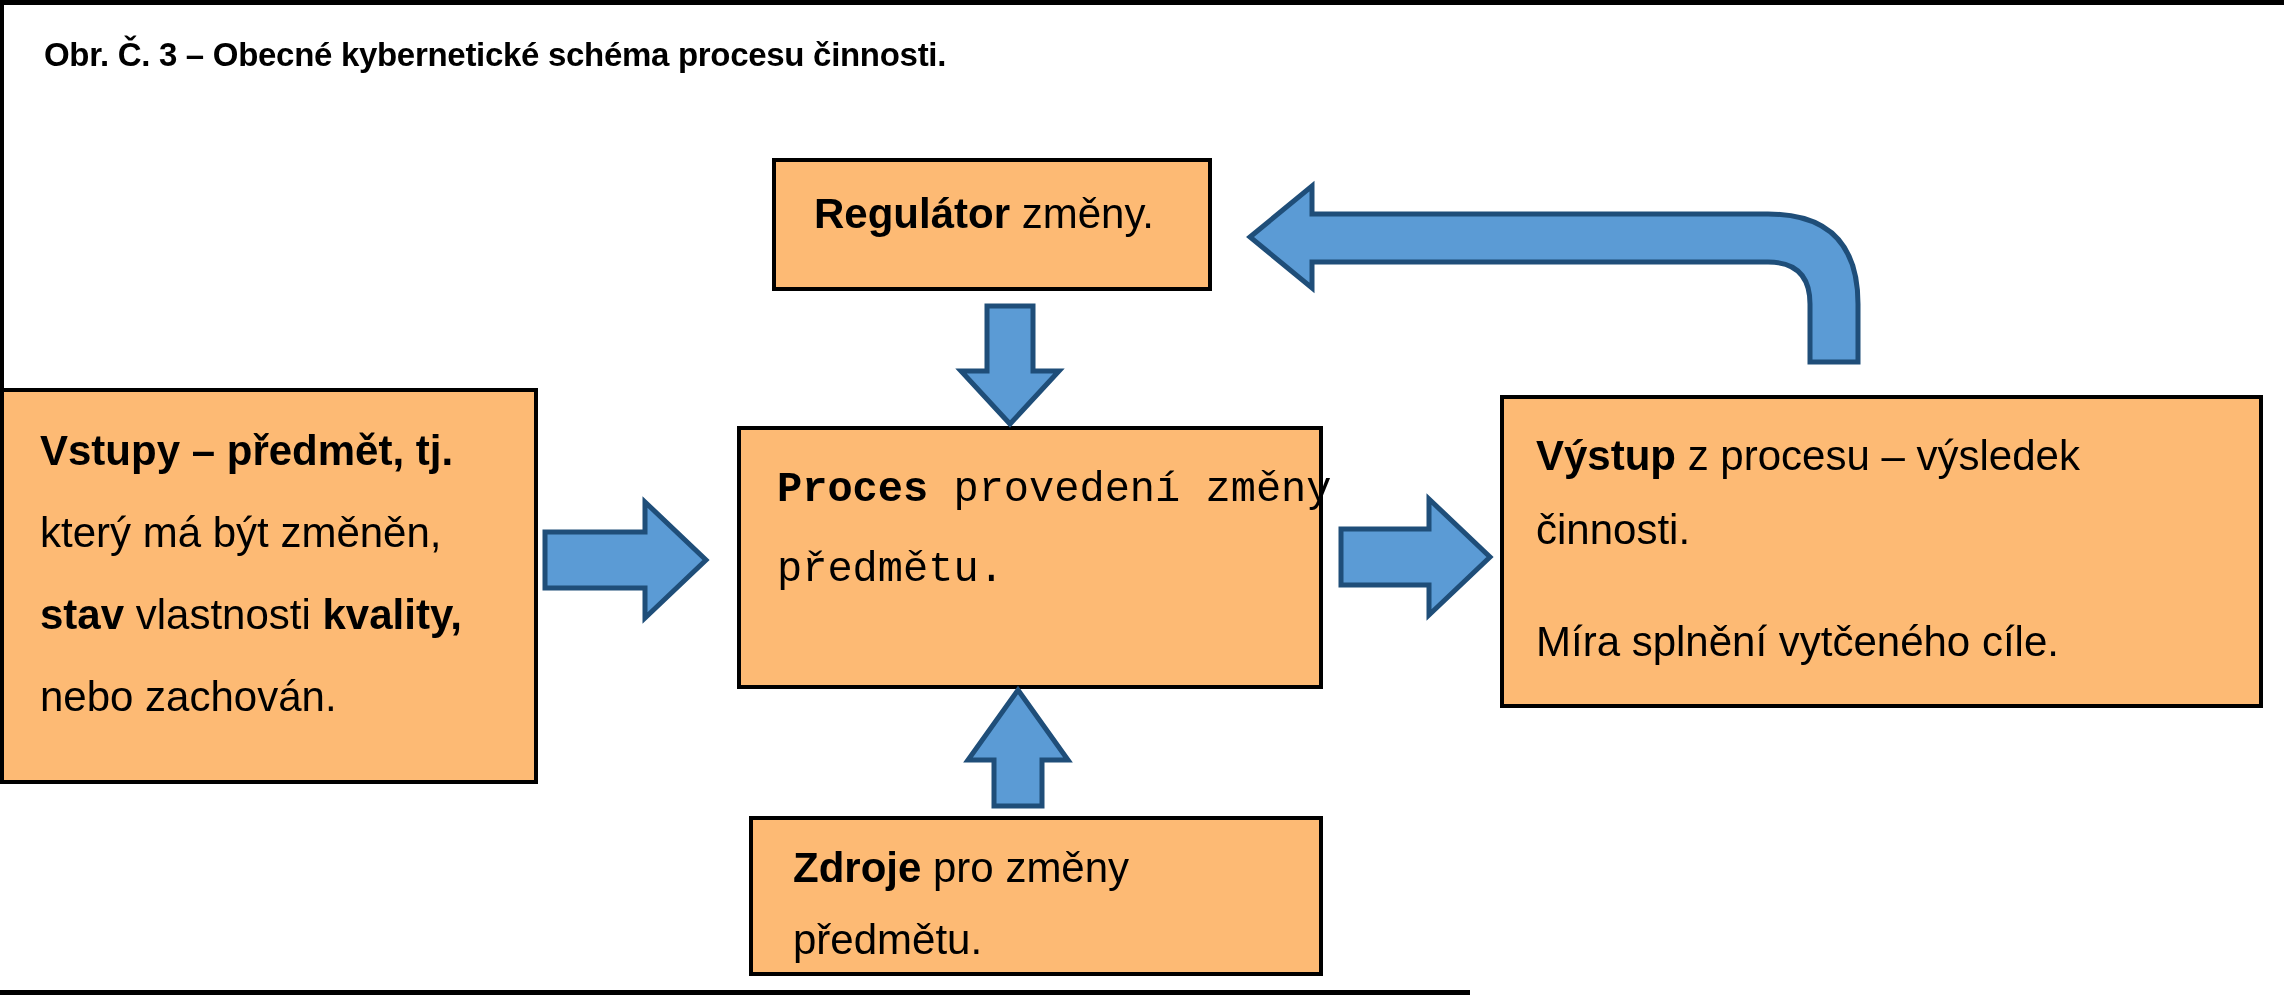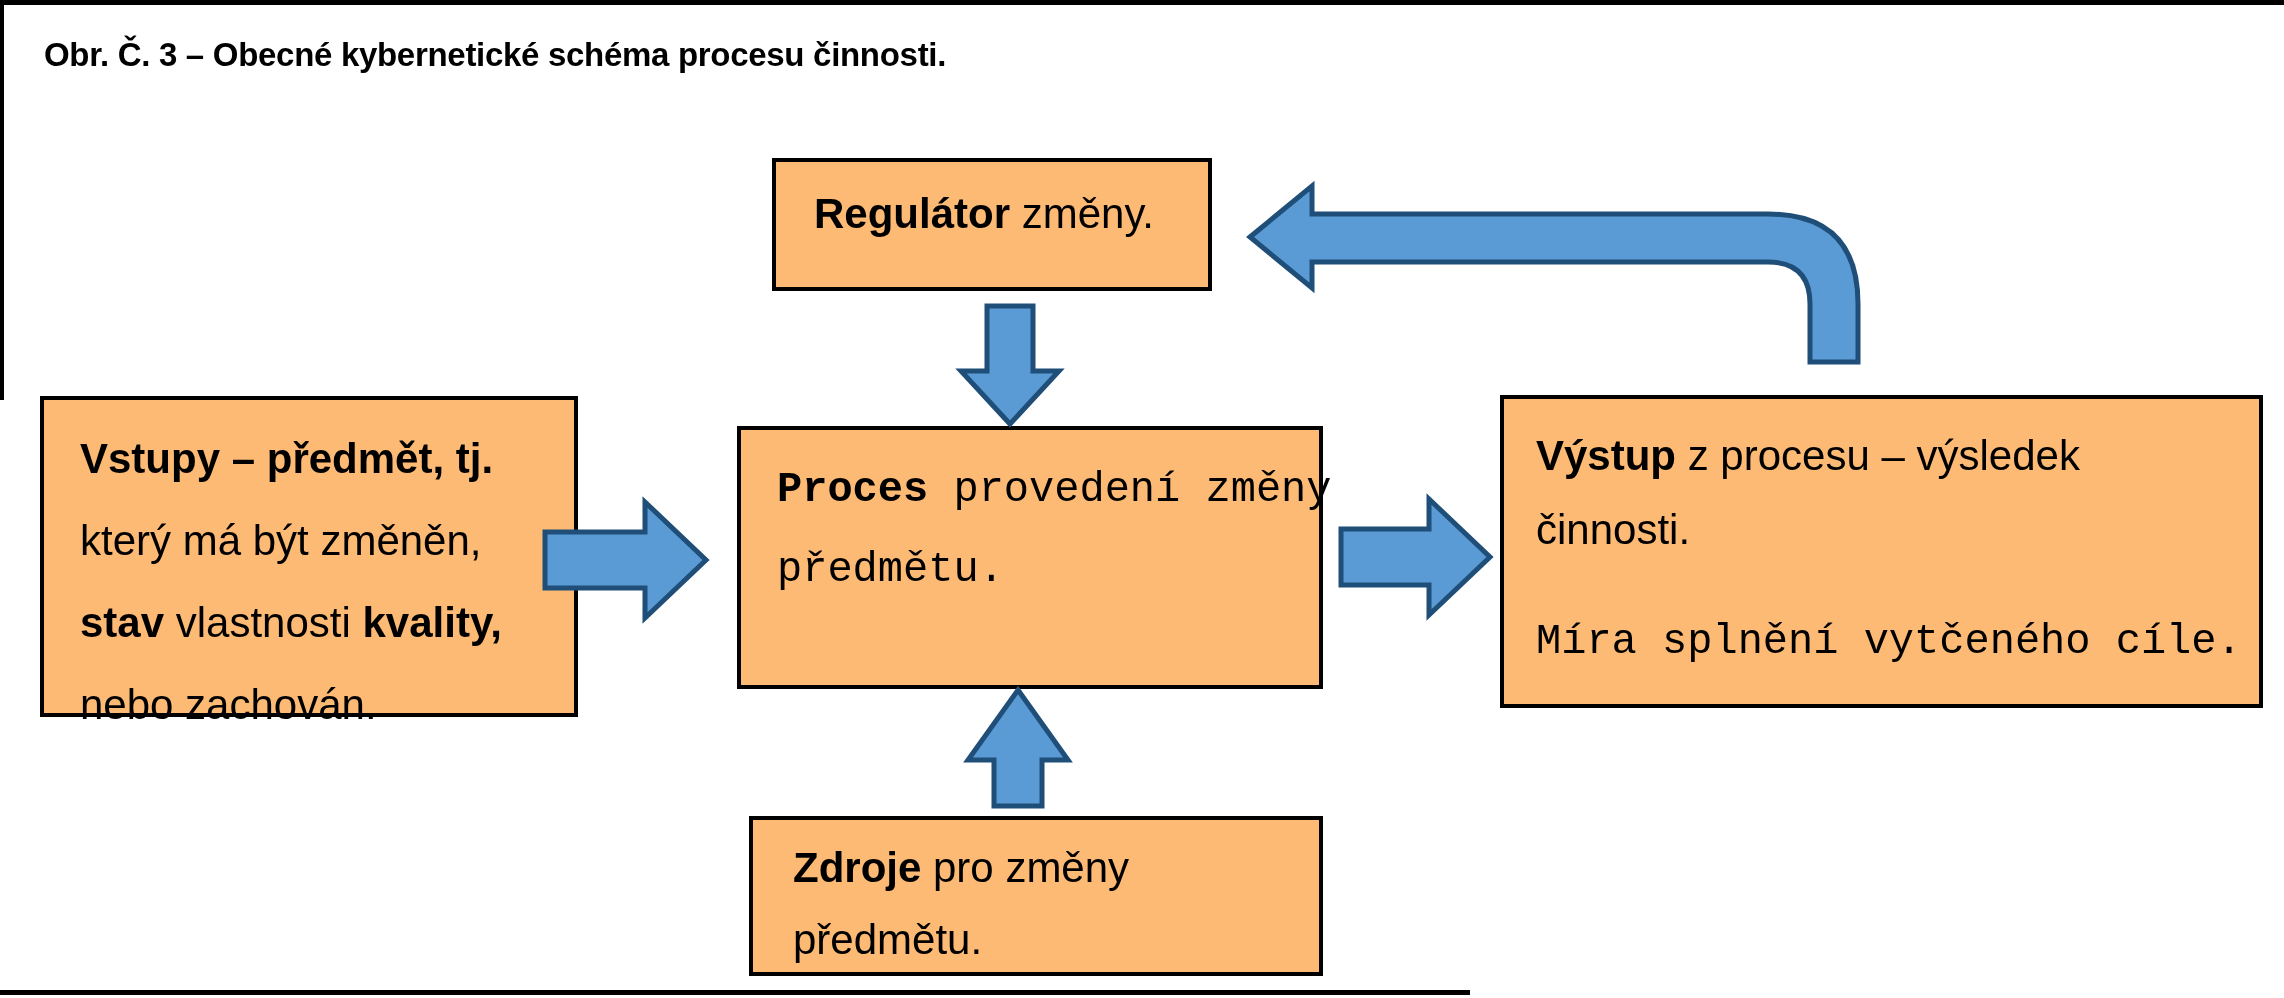--- a/index.html
+++ b/index.html
@@ -25,25 +25,25 @@
 
   .dbox {
     position: absolute; box-sizing: border-box;
     background: #fdba74; border: 4px solid var(--box-border, #000);
     font-size: 42px; line-height: 80px;
   }
   .dbox .b { font-weight: bold; }
   .line { white-space: nowrap; }
 
   .box-regulator { left: 772px;  top: 158px; width: 440px; height: 133px; padding: 24px 0 0 38px; line-height: 56px; }
-  .box-vstupy    { left: 0;      top: 396px; width: 538px; height: 321px; padding: 18px 20px 0 36px; line-height: 82px; margin-left: 40px; }
+  .box-vstupy    { left: 0;      top: 388px; width: 538px; height: 396px; padding: 18px 20px 0 36px; line-height: 82px; }
   .box-proces    { left: 737px;  top: 426px; width: 586px; height: 263px; padding: 20px 0 0 36px; line-height: 80px; font-family: Liberation Mono, monospace; }
   .box-vystup    { left: 1500px; top: 395px; width: 763px; height: 313px; padding: 20px 20px 0 32px; line-height: 74px; }
   .box-zdroje    { left: 749px;  top: 816px; width: 574px; height: 160px; padding: 12px 0 0 40px; line-height: 72px; }
-  .box-vystup .gap { margin-top: 38px; font-family: Liberation Mono, monospace; }
+  .box-vystup .gap { margin-top: 38px; }
 
   .arrow-layer { position: absolute; left: 0; top: 0; width: 2284px; height: 998px; }
   .arrow-shape {
     fill: var(--arrow-fill, #5b9bd5);
     stroke: var(--arrow-stroke, #1f4e79);
     stroke-width: 5;
     stroke-linejoin: miter;
   }
 </style>
 </head>

